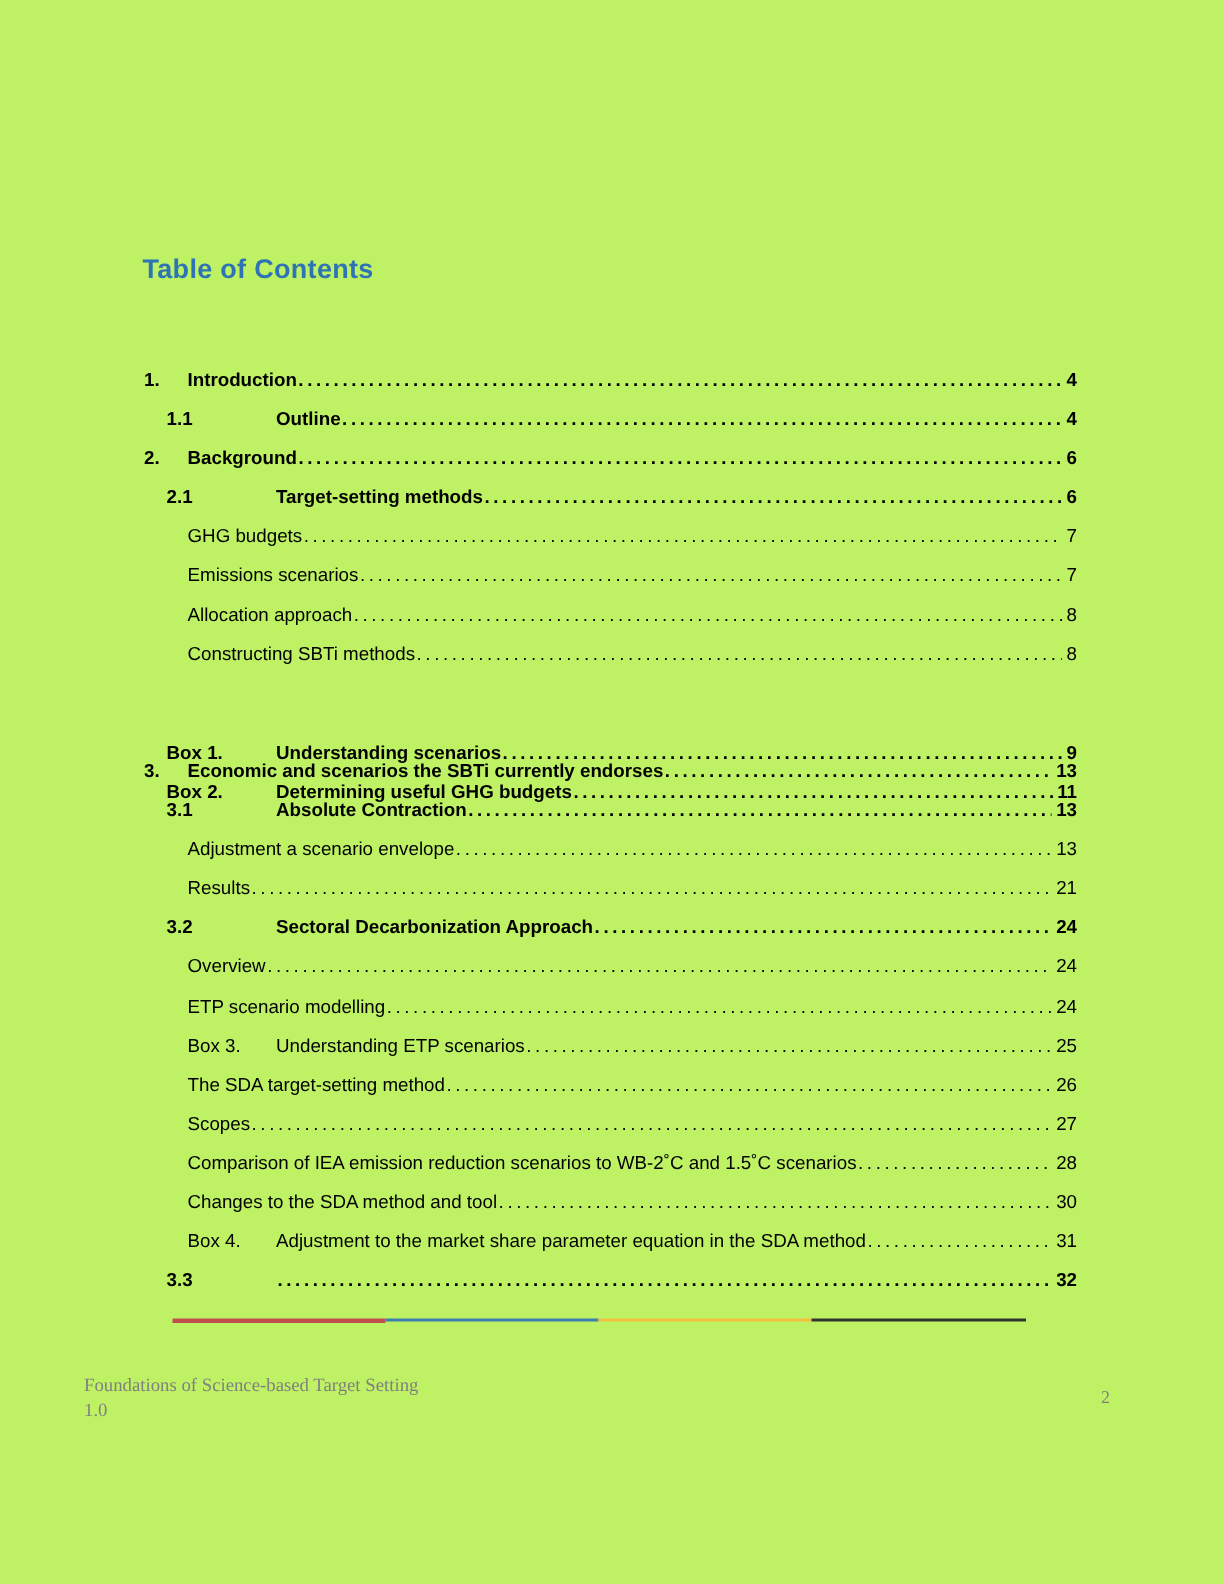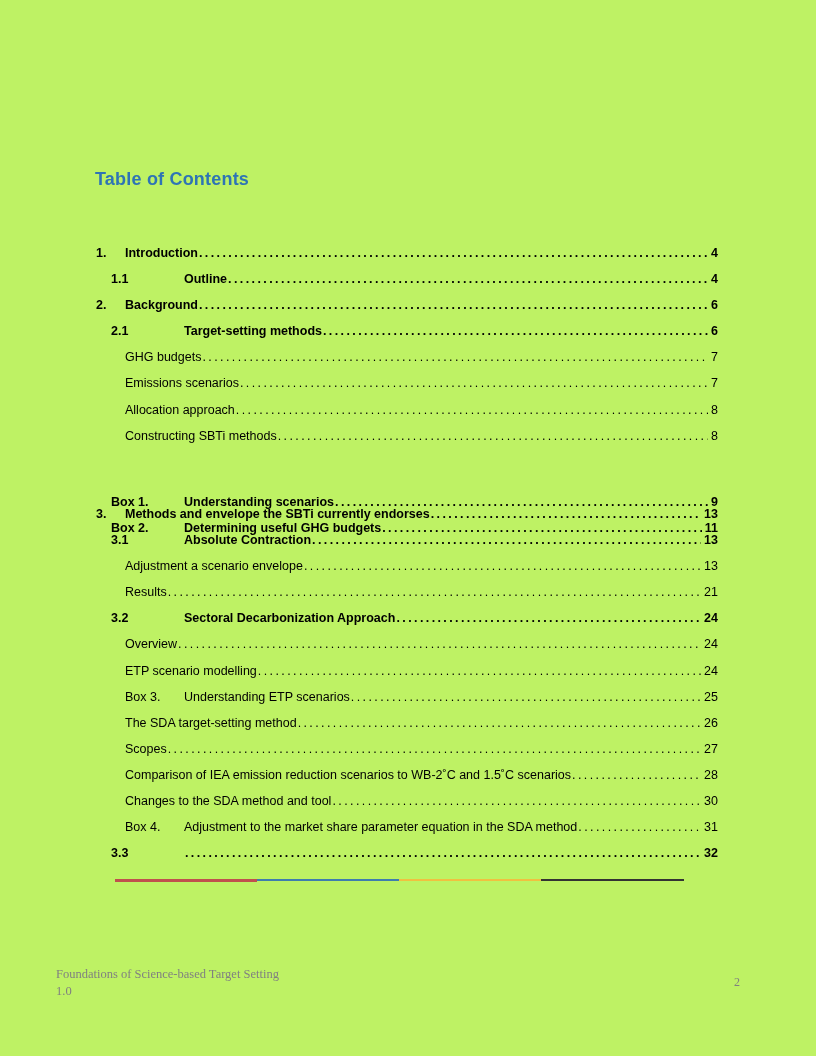--- a/index.html
+++ b/index.html
@@ -77,21 +77,21 @@
   .seg { height: 2px; }
   .seg-red    { width: 142px; height: 3px; }
   .seg-blue   { width: 142px; }
   .seg-yellow { width: 142px; }
   .seg-dark   { width: 143px; }
 
   .footer {
     position: absolute;
     left: 56px;
     right: 76px;
-    top: 966px;
+    top: 915px;
     display: flex;
     justify-content: space-between;
     align-items: center;
     font-family: "Liberation Serif", serif;
     font-size: 12.5px;
     line-height: 16.5px;
     color: #808080;
   }
   .footer-left div { white-space: nowrap; }
   .footer-page { font-size: 12px; }
@@ -169,21 +169,21 @@
 
     <div class="toc-row type-boxb">
       <span class="toc-num">Box 2.</span>
       <span class="toc-text">Determining useful GHG budgets</span>
       <span class="toc-dots"></span>
       <span class="toc-page">11</span>
     </div>
 
     <div class="toc-row type-h1">
       <span class="toc-num">3.</span>
-      <span class="toc-text">Methods and envelope the SBTi currently endorses</span>
+      <span class="toc-text">Economic and scenarios the SBTi currently endorses</span>
       <span class="toc-dots"></span>
       <span class="toc-page">13</span>
     </div>
 
     <div class="toc-row type-h2">
       <span class="toc-num">3.1</span>
       <span class="toc-text">Absolute Contraction</span>
       <span class="toc-dots"></span>
       <span class="toc-page">13</span>
     </div>

